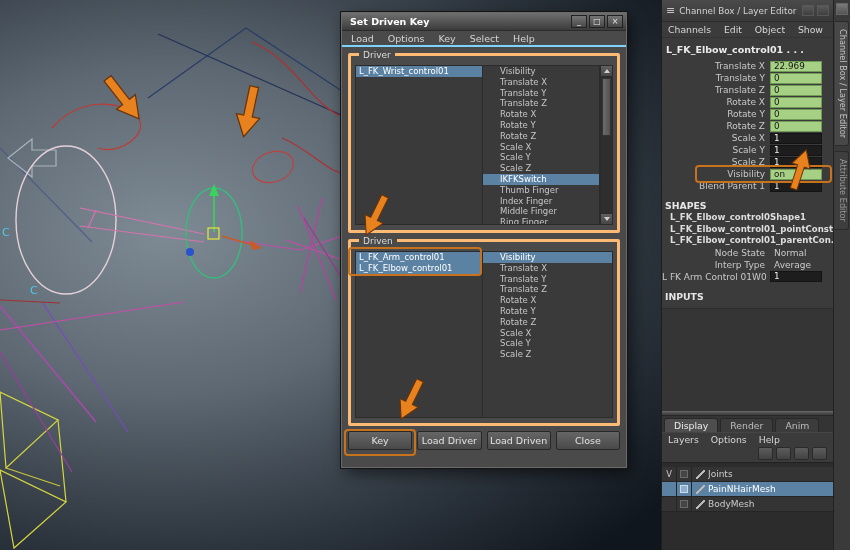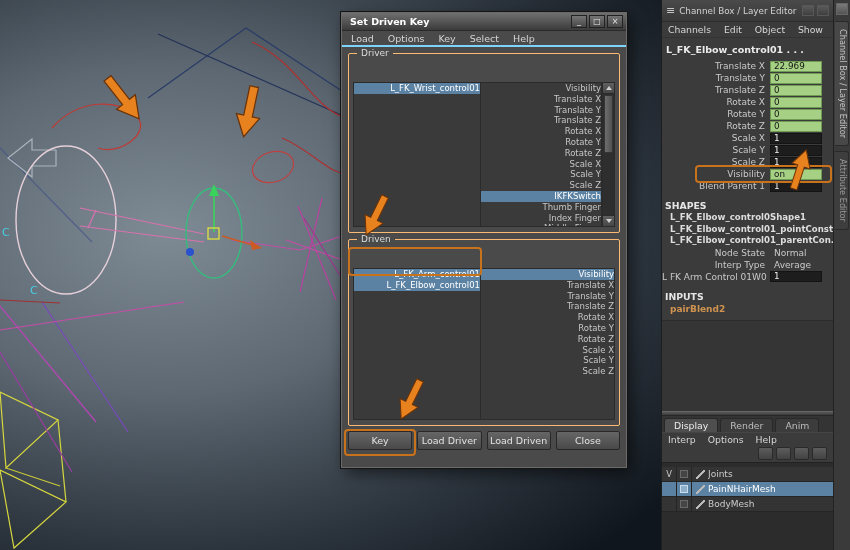--- a/index.html
+++ b/index.html
@@ -18,26 +18,26 @@
     background:#4a4a4a; border:1px solid #6a6a6a; outline:1px solid #151515;
     box-shadow:4px 5px 16px rgba(0,0,0,.6); z-index:10; }
   .titlebar { height:18px; background:linear-gradient(#6f6f6f,#3b3b3b);
     border-bottom:1px solid #2a2a2a; display:flex; align-items:center; padding:0 3px; }
   .dlg-title { flex:1; color:#fff; font-size:9.5px; font-weight:bold; padding-left:5px; white-space:nowrap; }
   .winbtn { width:16px; height:13px; background:linear-gradient(#757575,#474747);
     border:1px solid #222; color:#e6e6e6; font-size:8px; line-height:11px; text-align:center; margin-left:2px; }
   .menubar { height:16px; display:flex; align-items:center; padding-left:2px; border-bottom:2px solid #7dd3fc; }
   .menu-item { color:#d6d6d6; font-size:9.5px; padding:1px 7px; white-space:nowrap; }
 
-  .group { position:absolute; left:6px; right:6px; border:1px solid #fdba74; border-radius:2px;text-align:right; }
+  .group { position:absolute; left:6px; right:6px; border:3px solid #fdba74; border-radius:2px; }
   .group.driver { top:40px;  height:180px; }
   .group.driven { top:226px; height:187px;text-decoration:underline; }
   .group-label { position:absolute; top:-6px; left:8px; background:#4a4a4a; padding:0 4px;
     font-size:9px; color:#dcdcdc; line-height:11px; }
-  .listpair { position:absolute; left:4px; right:4px; top:9px; bottom:5px; display:flex;margin-top:19px; }
+  .listpair { position:absolute; left:4px; right:4px; top:9px; bottom:5px; display:flex; }
   .objlist { width:128px; background:#3a3a3a; border:1px solid #2b2b2b; overflow:hidden; }
   .attrwrap { flex:1; position:relative; }
   .attrlist { position:absolute; top:0; bottom:0; left:0; right:13px;
     background:#3a3a3a; border:1px solid #2b2b2b; border-left:none; overflow:hidden; }
   .attrlist.full { right:0; }
   .list-item { height:10.8px; line-height:10.8px; font-size:8.5px; color:#c6c6c6;
     white-space:nowrap; overflow:hidden; padding-left:3px; }
   .list-item.attr { padding-left:17px; }
   .list-item.sel { background:#5b82a2; color:#fff; }
 
@@ -346,32 +346,29 @@
         <div class="ch-row">
           <span class="ch-label">Interp Type</span>
           <span class="ch-text">Average</span>
         </div>
         <div class="ch-row">
           <span class="ch-label">L FK Arm Control 01W0</span>
           <span class="ch-val">1</span>
         </div>
       </div>
     <div class="cb-sec-h">INPUTS</div>
-    <div id="cb-inputs">
-        <div class="input-node">pairBlend2</div>
-      </div>
     <div class="cb-empty"></div>
     <div class="splitter"></div>
     <div class="le-tabs" id="le-tabs">
         <span class="le-tab active">Display</span>
         <span class="le-tab">Render</span>
         <span class="le-tab">Anim</span>
       </div>
     <div class="le-menus" id="le-menus">
-        <span class="menu-item">Interp</span>
+        <span class="menu-item">Layers</span>
         <span class="menu-item">Options</span>
         <span class="menu-item">Help</span>
       </div>
     <div class="le-icons">
       <span class="le-icon"></span>
       <span class="le-icon"></span>
       <span class="le-icon"></span>
       <span class="le-icon"></span>
     </div>
     <div class="le-list" id="le-list">

